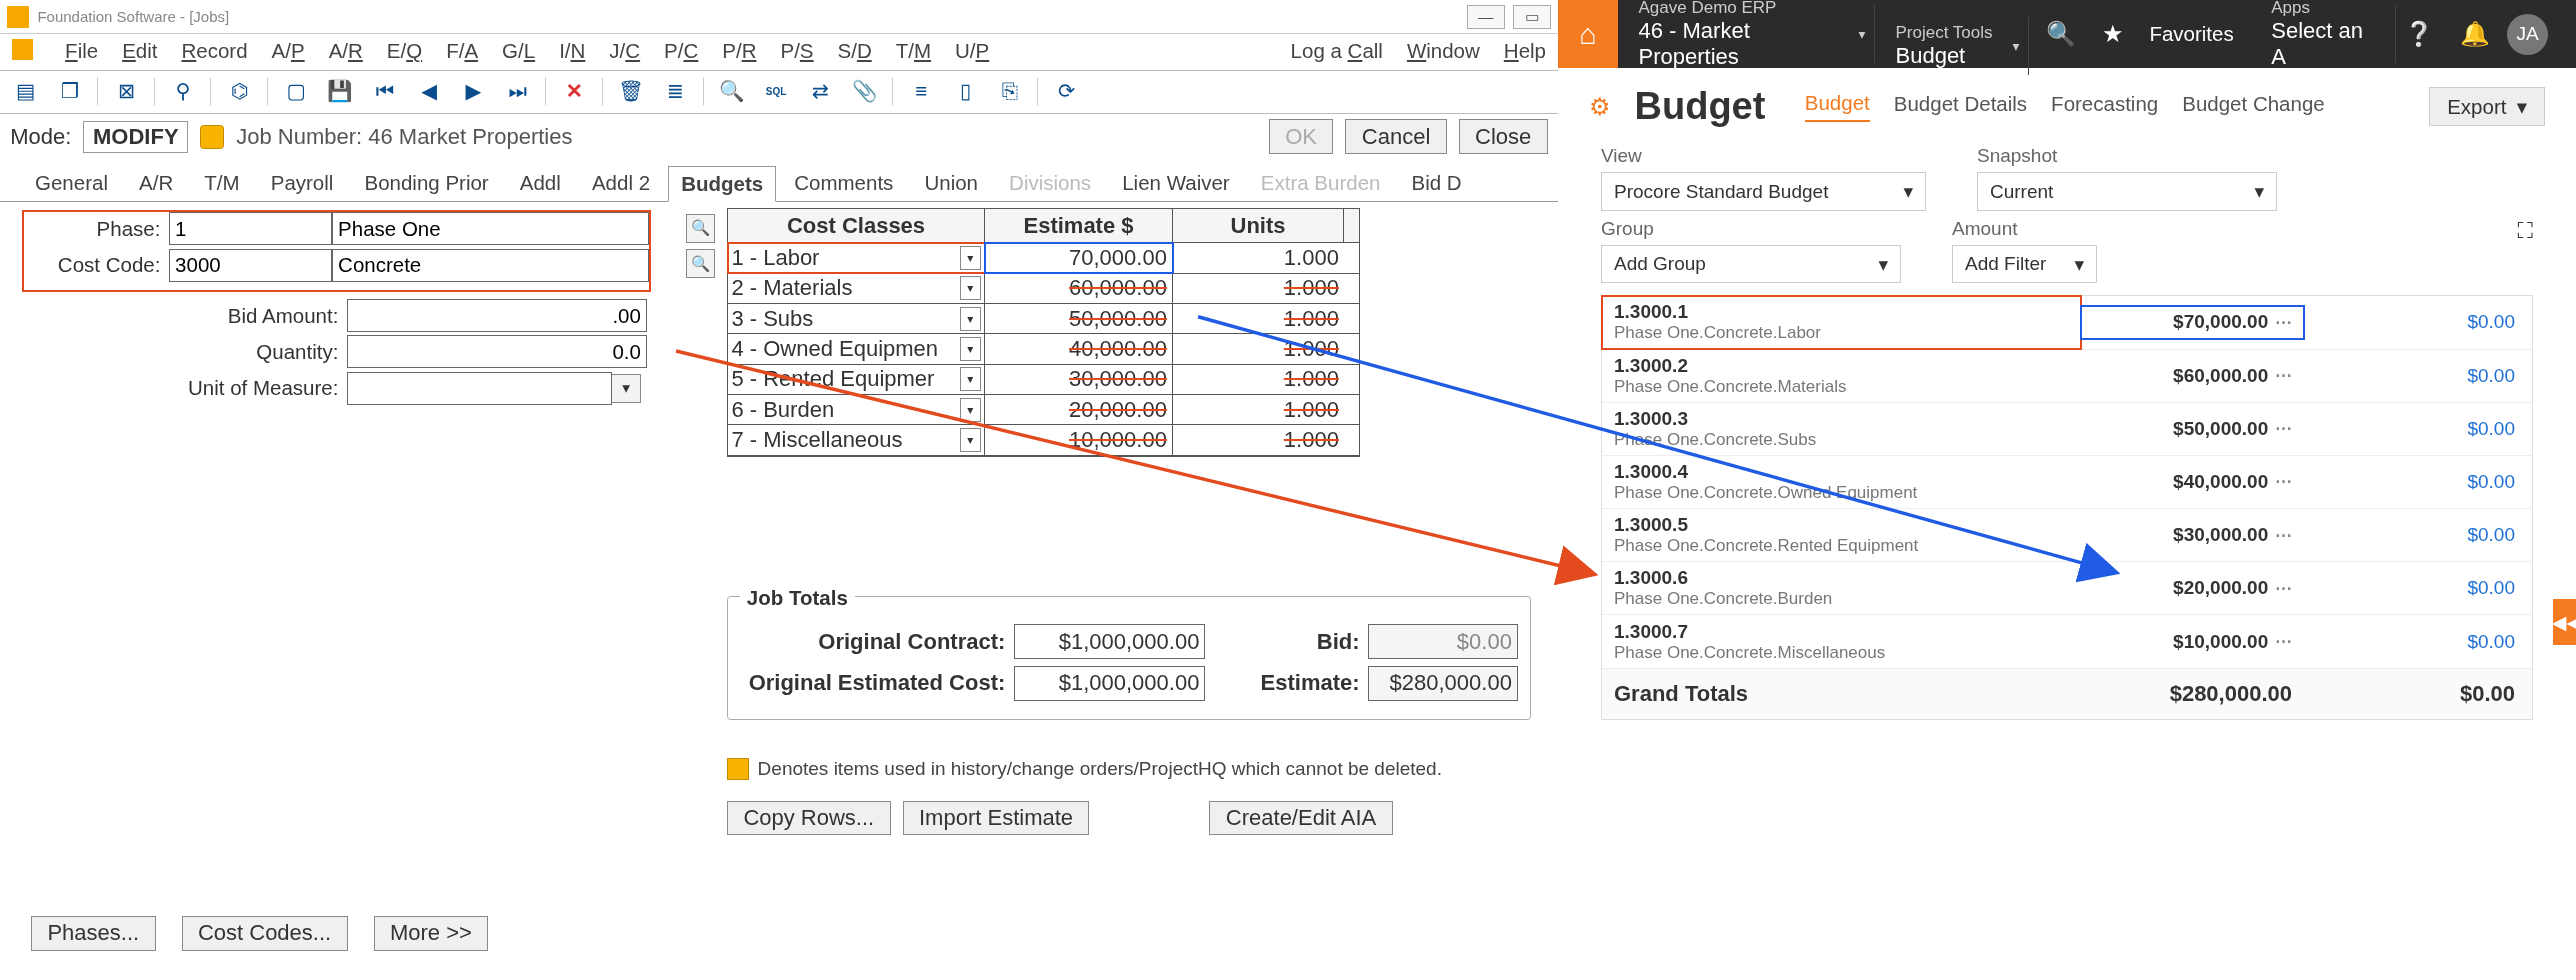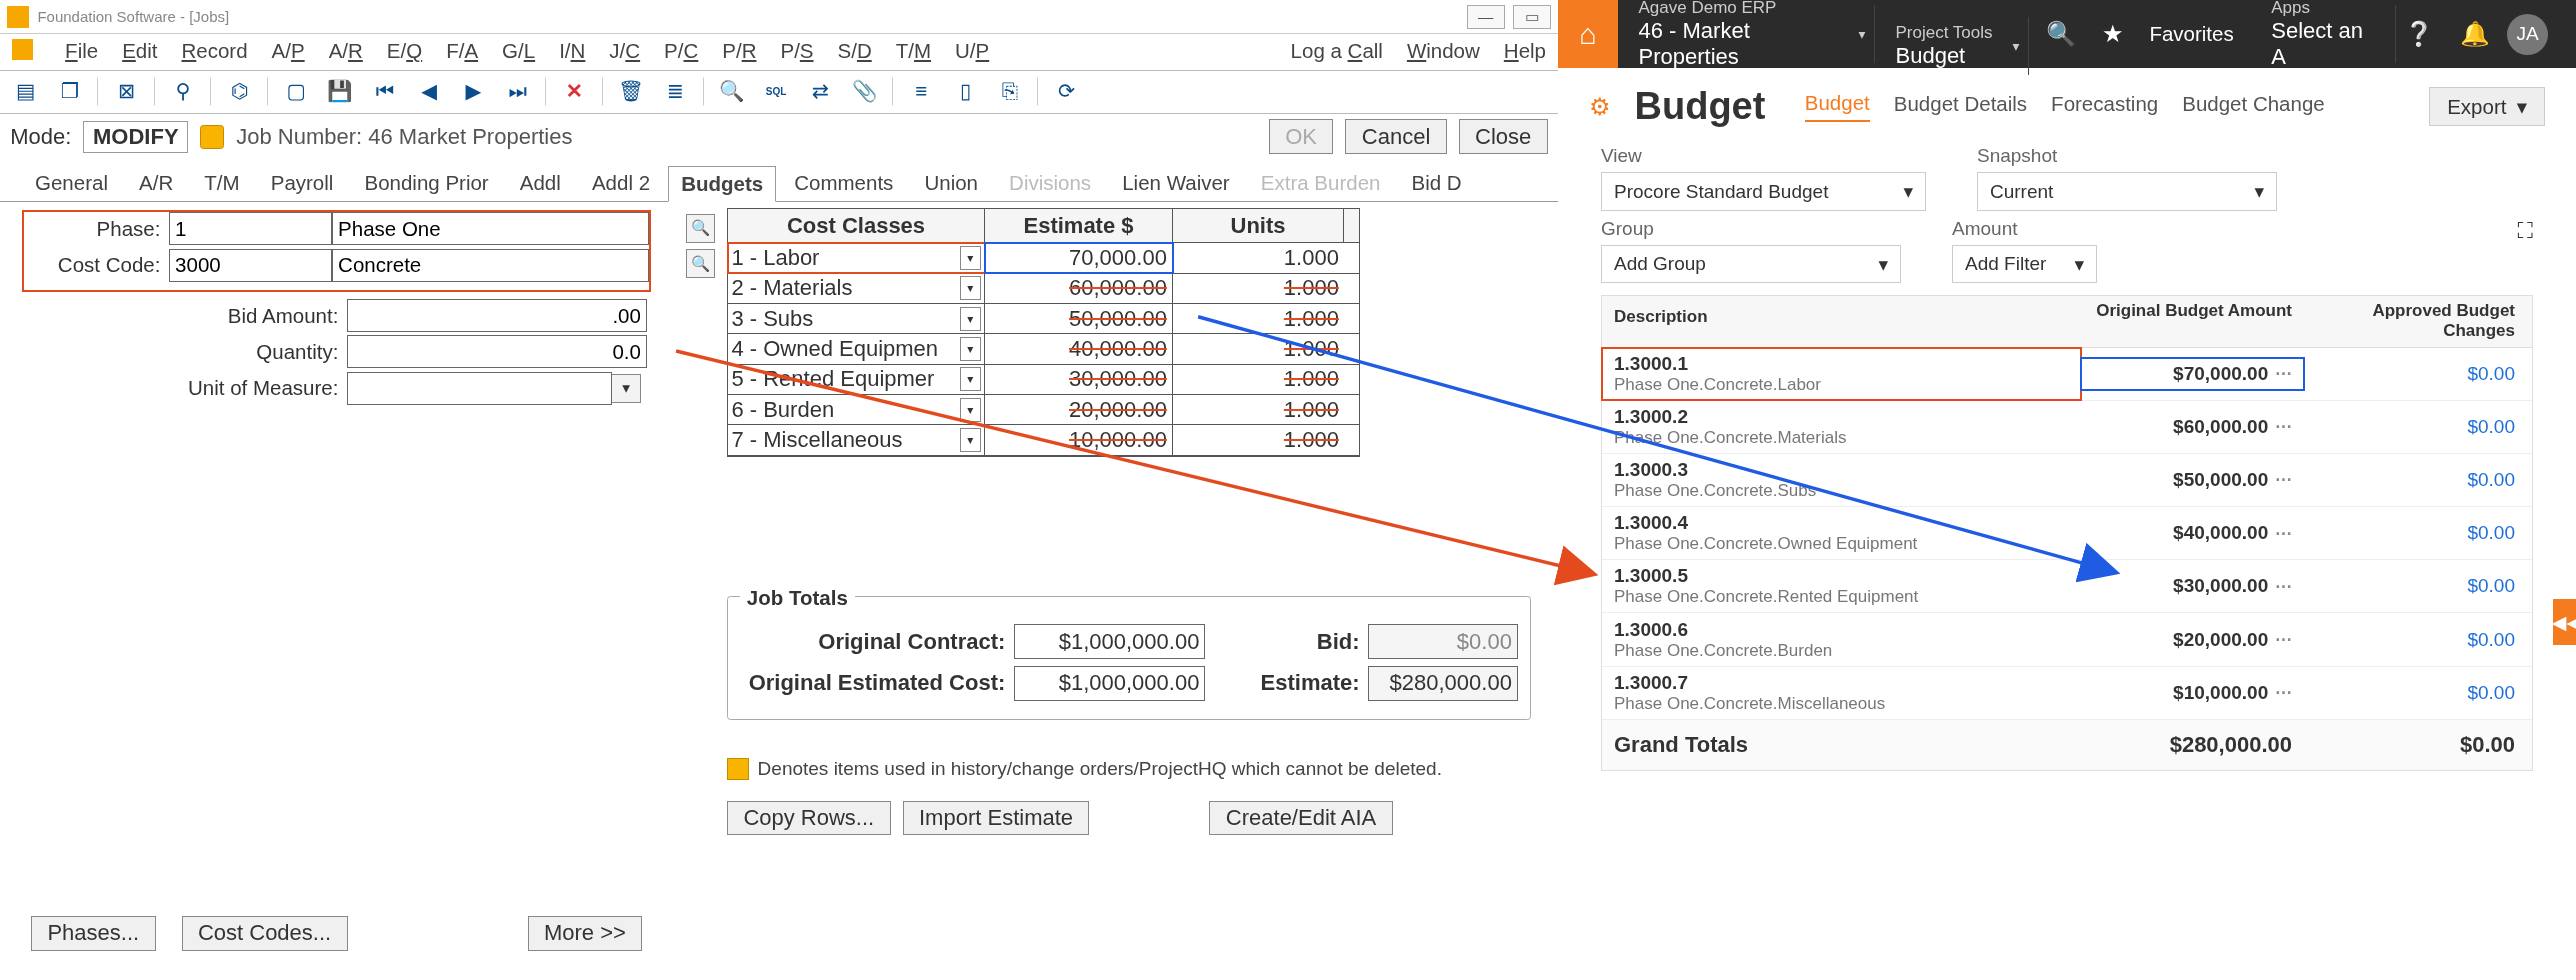--- a/index.html
+++ b/index.html
@@ -351,21 +351,21 @@
       <div class="bb2b">
         <button class="btn">Import Estimate</button>
         <button class="btn" style="margin-left:103px;">Create/Edit AIA</button>
       </div>
     </div>
   </div>
 
   <div class="bottom-btns">
     <button class="btn">Phases...</button>
     <button class="btn">Cost Codes...</button>
-    <button class="btn" style="margin-left:154px;">More &gt;&gt;</button>
+    <button class="btn" style="">More &gt;&gt;</button>
   </div>
 </div>
 
 <div class="right">
   <div class="pc-top">
     <div class="pc-home">⌂</div>
     <div class="pc-dd" style="width:257px;">
       <span class="sm">Agave Demo ERP</span>
       <span class="lg">46 - Market Properties</span>
       <span class="chev">▾</span>
@@ -432,25 +432,20 @@
       <span class="pc-flab">Amount</span>
       <div class="pc-sel xs">
           <span>Add Filter</span>
           <span>▾</span>
         </div>
     </div>
     <span class="expand">⛶</span>
   </div>
 
   <div class="pc-table">
-    <div class="pc-thead">
-      <div class="pcc1">Description</div>
-      <div class="pcc2">Original Budget Amount</div>
-      <div class="pcc3">Approved Budget Changes</div>
-    </div>
     <div id="pc-rows">
         <div class="pc-row">
           <div class="pcc1 red-out">
             <span class="code">1.3000.1</span>
             <span class="desc">Phase One.Concrete.Labor</span>
           </div>
           <div class="pcc2 blue-out">
             <span>$70,000.00</span>
             <span class="dots">⋯</span>
           </div>

